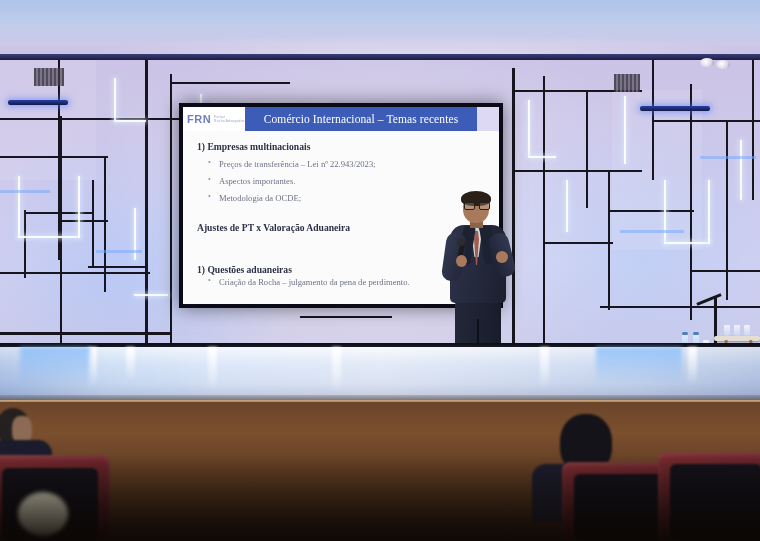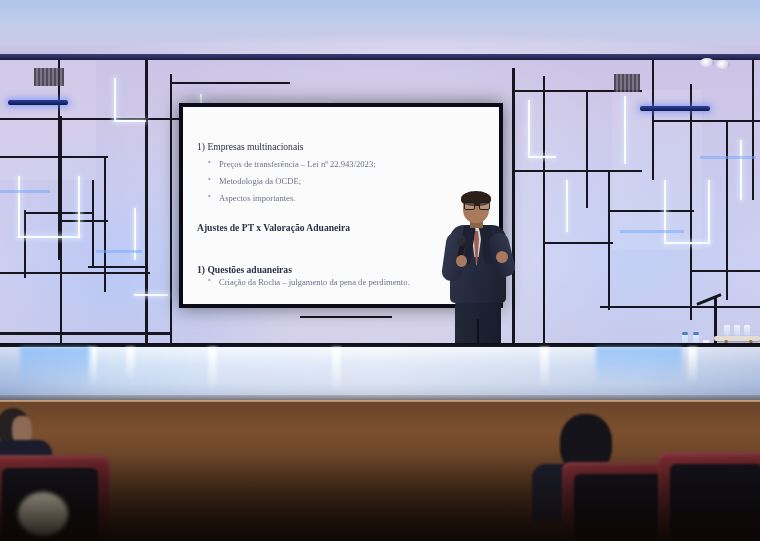--- a/index.html
+++ b/index.html
@@ -89,21 +89,21 @@
   .title-text{
     font-family:"Liberation Serif",serif;color:#ffffff;font-size:11.5px;letter-spacing:.1px;
     white-space:nowrap;
   }
   .title-cap{width:22px;background:#ded9f2;}
 
   .slide-body{
     position:absolute;left:0;top:24px;right:0;bottom:0;padding:10px 8px 0 14px;box-sizing:border-box;
     font-family:"Liberation Serif",serif;color:#3b3f55;
   }
-  .head-line{font-size:9.6px;font-weight:normal;color:#2d3145;margin:0 0 7px 0;}
+  .head-line{font-size:9.6px;font-weight:bold;color:#2d3145;margin:0 0 7px 0;}
   .head-line.sub{font-weight:bold;margin-top:19px;margin-bottom:2px;}
   .bullet{
     font-size:8.6px;color:#6e7288;margin:0 0 7px 22px;position:relative;
   }
   .bullet:before{
     content:"•";position:absolute;left:-11px;top:-1px;color:#8f93a8;font-size:8px;
   }
   .gap{height:10px;}
 
   
@@ -301,26 +301,37 @@
 
     <div class="fixture" style="left:8px;top:40px;width:60px;"></div>
     <div class="fixture" style="left:640px;top:46px;width:70px;"></div>
     <div class="spot" style="left:700px;top:-2px;"></div>
     <div class="spot" style="left:716px;top:0px;"></div>
   </div>
 
   <div class="screen-frame">
     <div class="slide">
 
+      <div class="slide-topband">
+        <div class="logo-box">
+          <span class="logo-frn">FRN</span>
+          <span class="logo-sub">Ferraz
+Rocha Advogados</span>
+        </div>
+        <div class="title-bar">
+          <span class="title-text">Comércio Internacional – Temas recentes</span>
+        </div>
+        <div class="title-cap"></div>
+      </div>
 
       <div class="slide-body">
         <p class="head-line">1) Empresas multinacionais</p>
         <p class="bullet">Preços de transferência – Lei nº 22.943/2023;</p>
+        <p class="bullet">Aspectos importantes.</p>
         <p class="bullet">Metodologia da OCDE;</p>
-        <p class="bullet">Aspectos importantes.</p>
         <p class="head-line sub">Ajustes de PT x Valoração Aduaneira</p>
         <div class="gap"></div>
         <p class="head-line sub">1) Questões aduaneiras</p>
         <p class="bullet">Criação da Rocha – julgamento da pena de perdimento.</p>
       </div>
 
     </div>
   </div>
 
   <div class="speaker">

